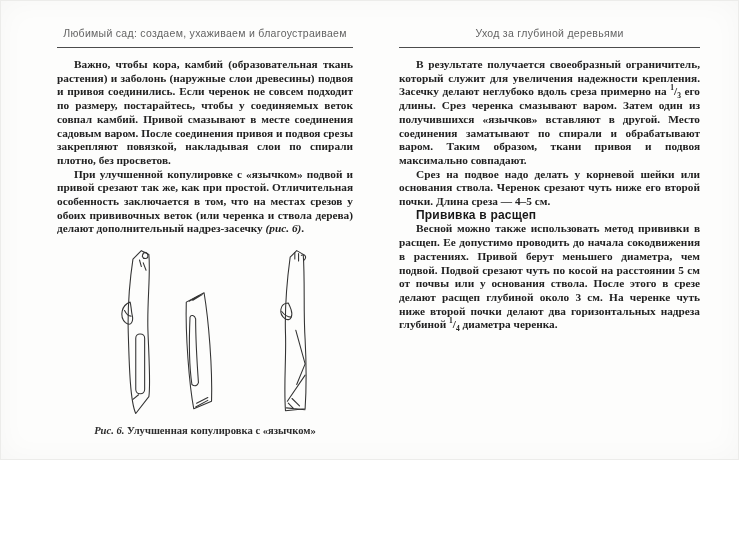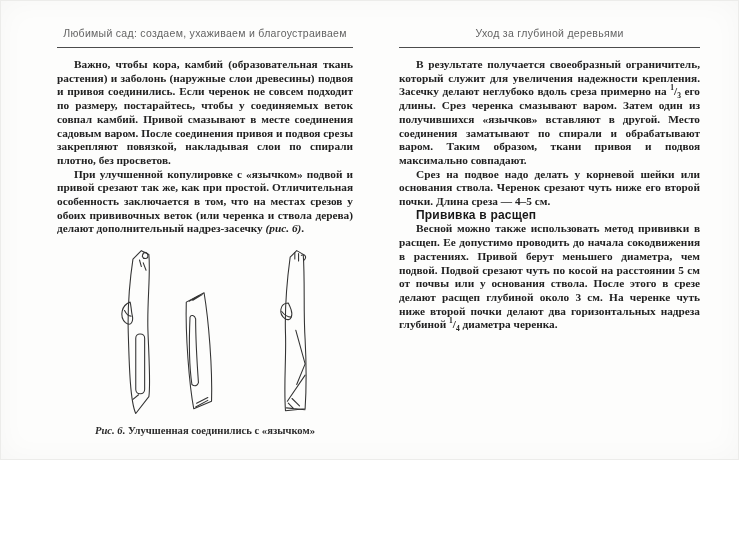--- a/index.html
+++ b/index.html
@@ -110,21 +110,21 @@
           <path d="M236,9 L236,16 M240,10 L240,18"></path>
           <path d="M243,12 C247,10 249,14 246,17"></path>
           <path d="M229,63 C220,63 218,75 226,80 C232,83 234,76 232,70 C231,67 230,65 229,63 Z"></path>
           <path d="M222,72 C225,76 229,78 232,78"></path>
           <path d="M237,92 L247,128 L238,150"></path>
           <path d="M228,168 L247,140"></path>
           <path d="M229,170 L235,176 M233,165 L241,173 M227,175 L247,177"></path>
         </g>
       </svg>
 
-      <p class="fig-caption"><i>Рис. 6.</i><span> Улучшенная соединились с «язычком»</span></p>
+      <p class="fig-caption"><i>Рис. 6.</i><span> Улучшенная копулировка с «язычком»</span></p>
     </div>
 
     <div class="footer-orn">
       <svg viewBox="0 0 334 46" preserveAspectRatio="none">
         <use href="#orn-band"></use>
       </svg>
       <span class="page-num">98</span>
     </div>
   </div>
 

